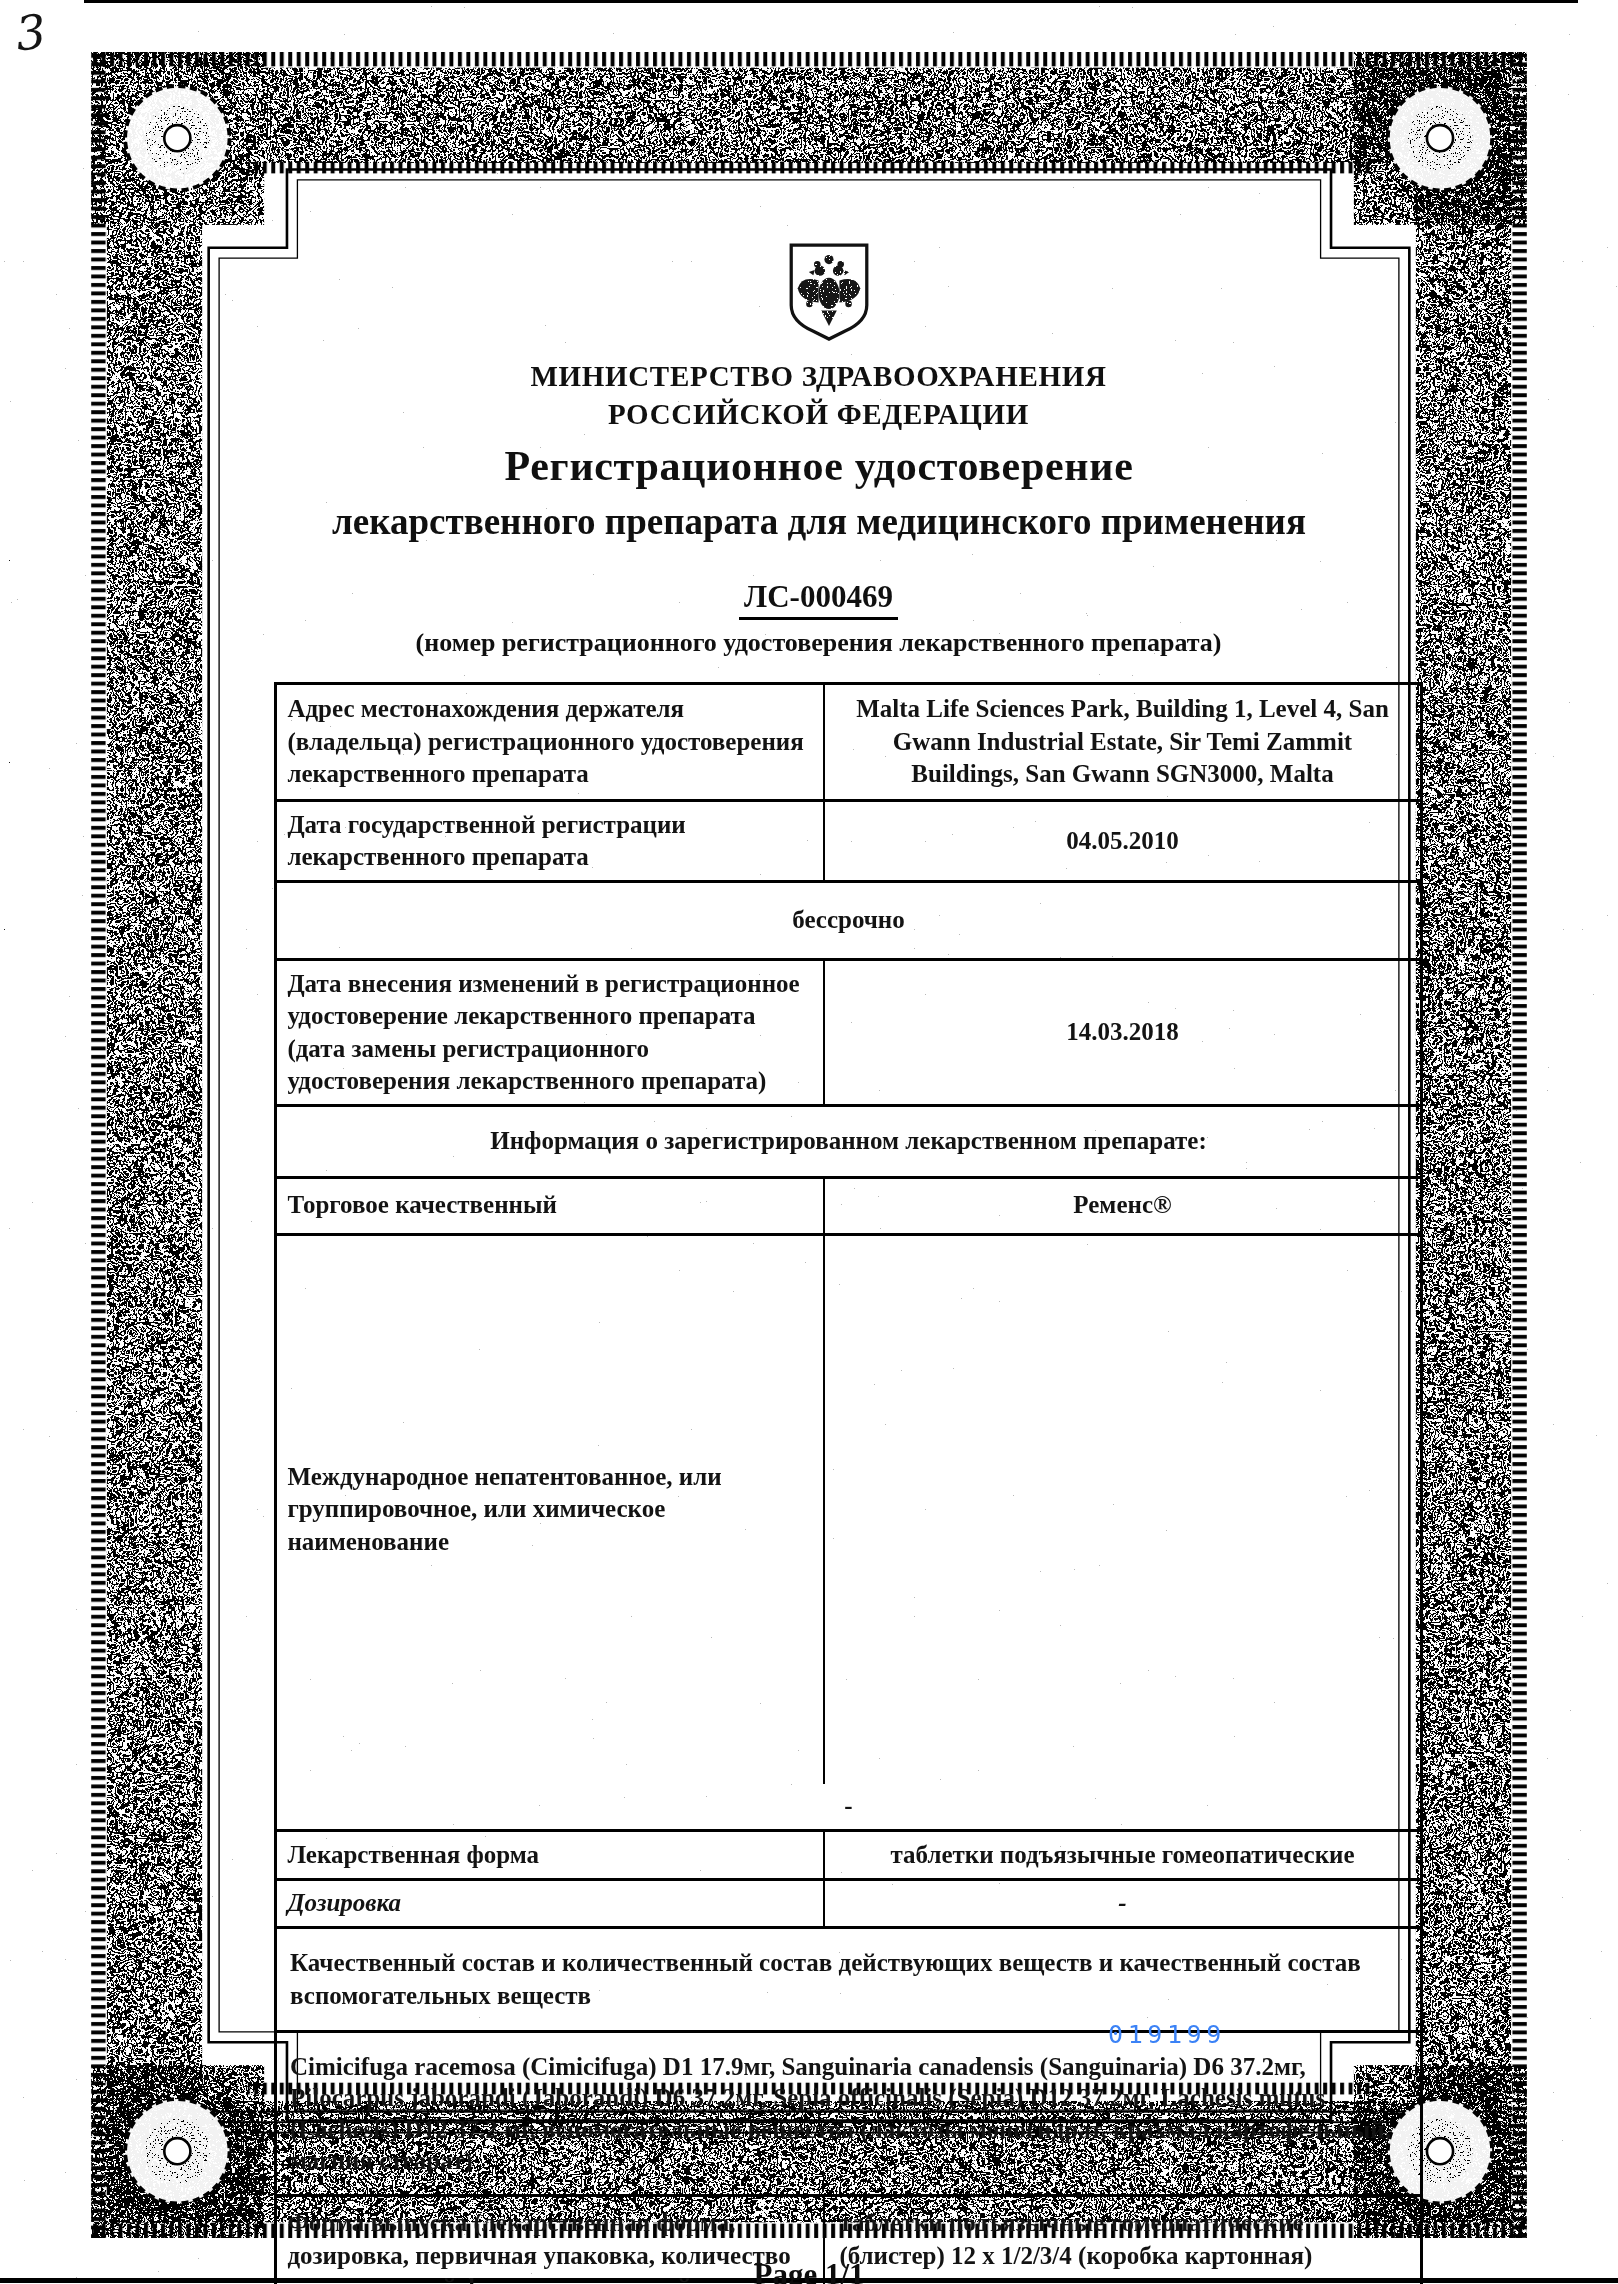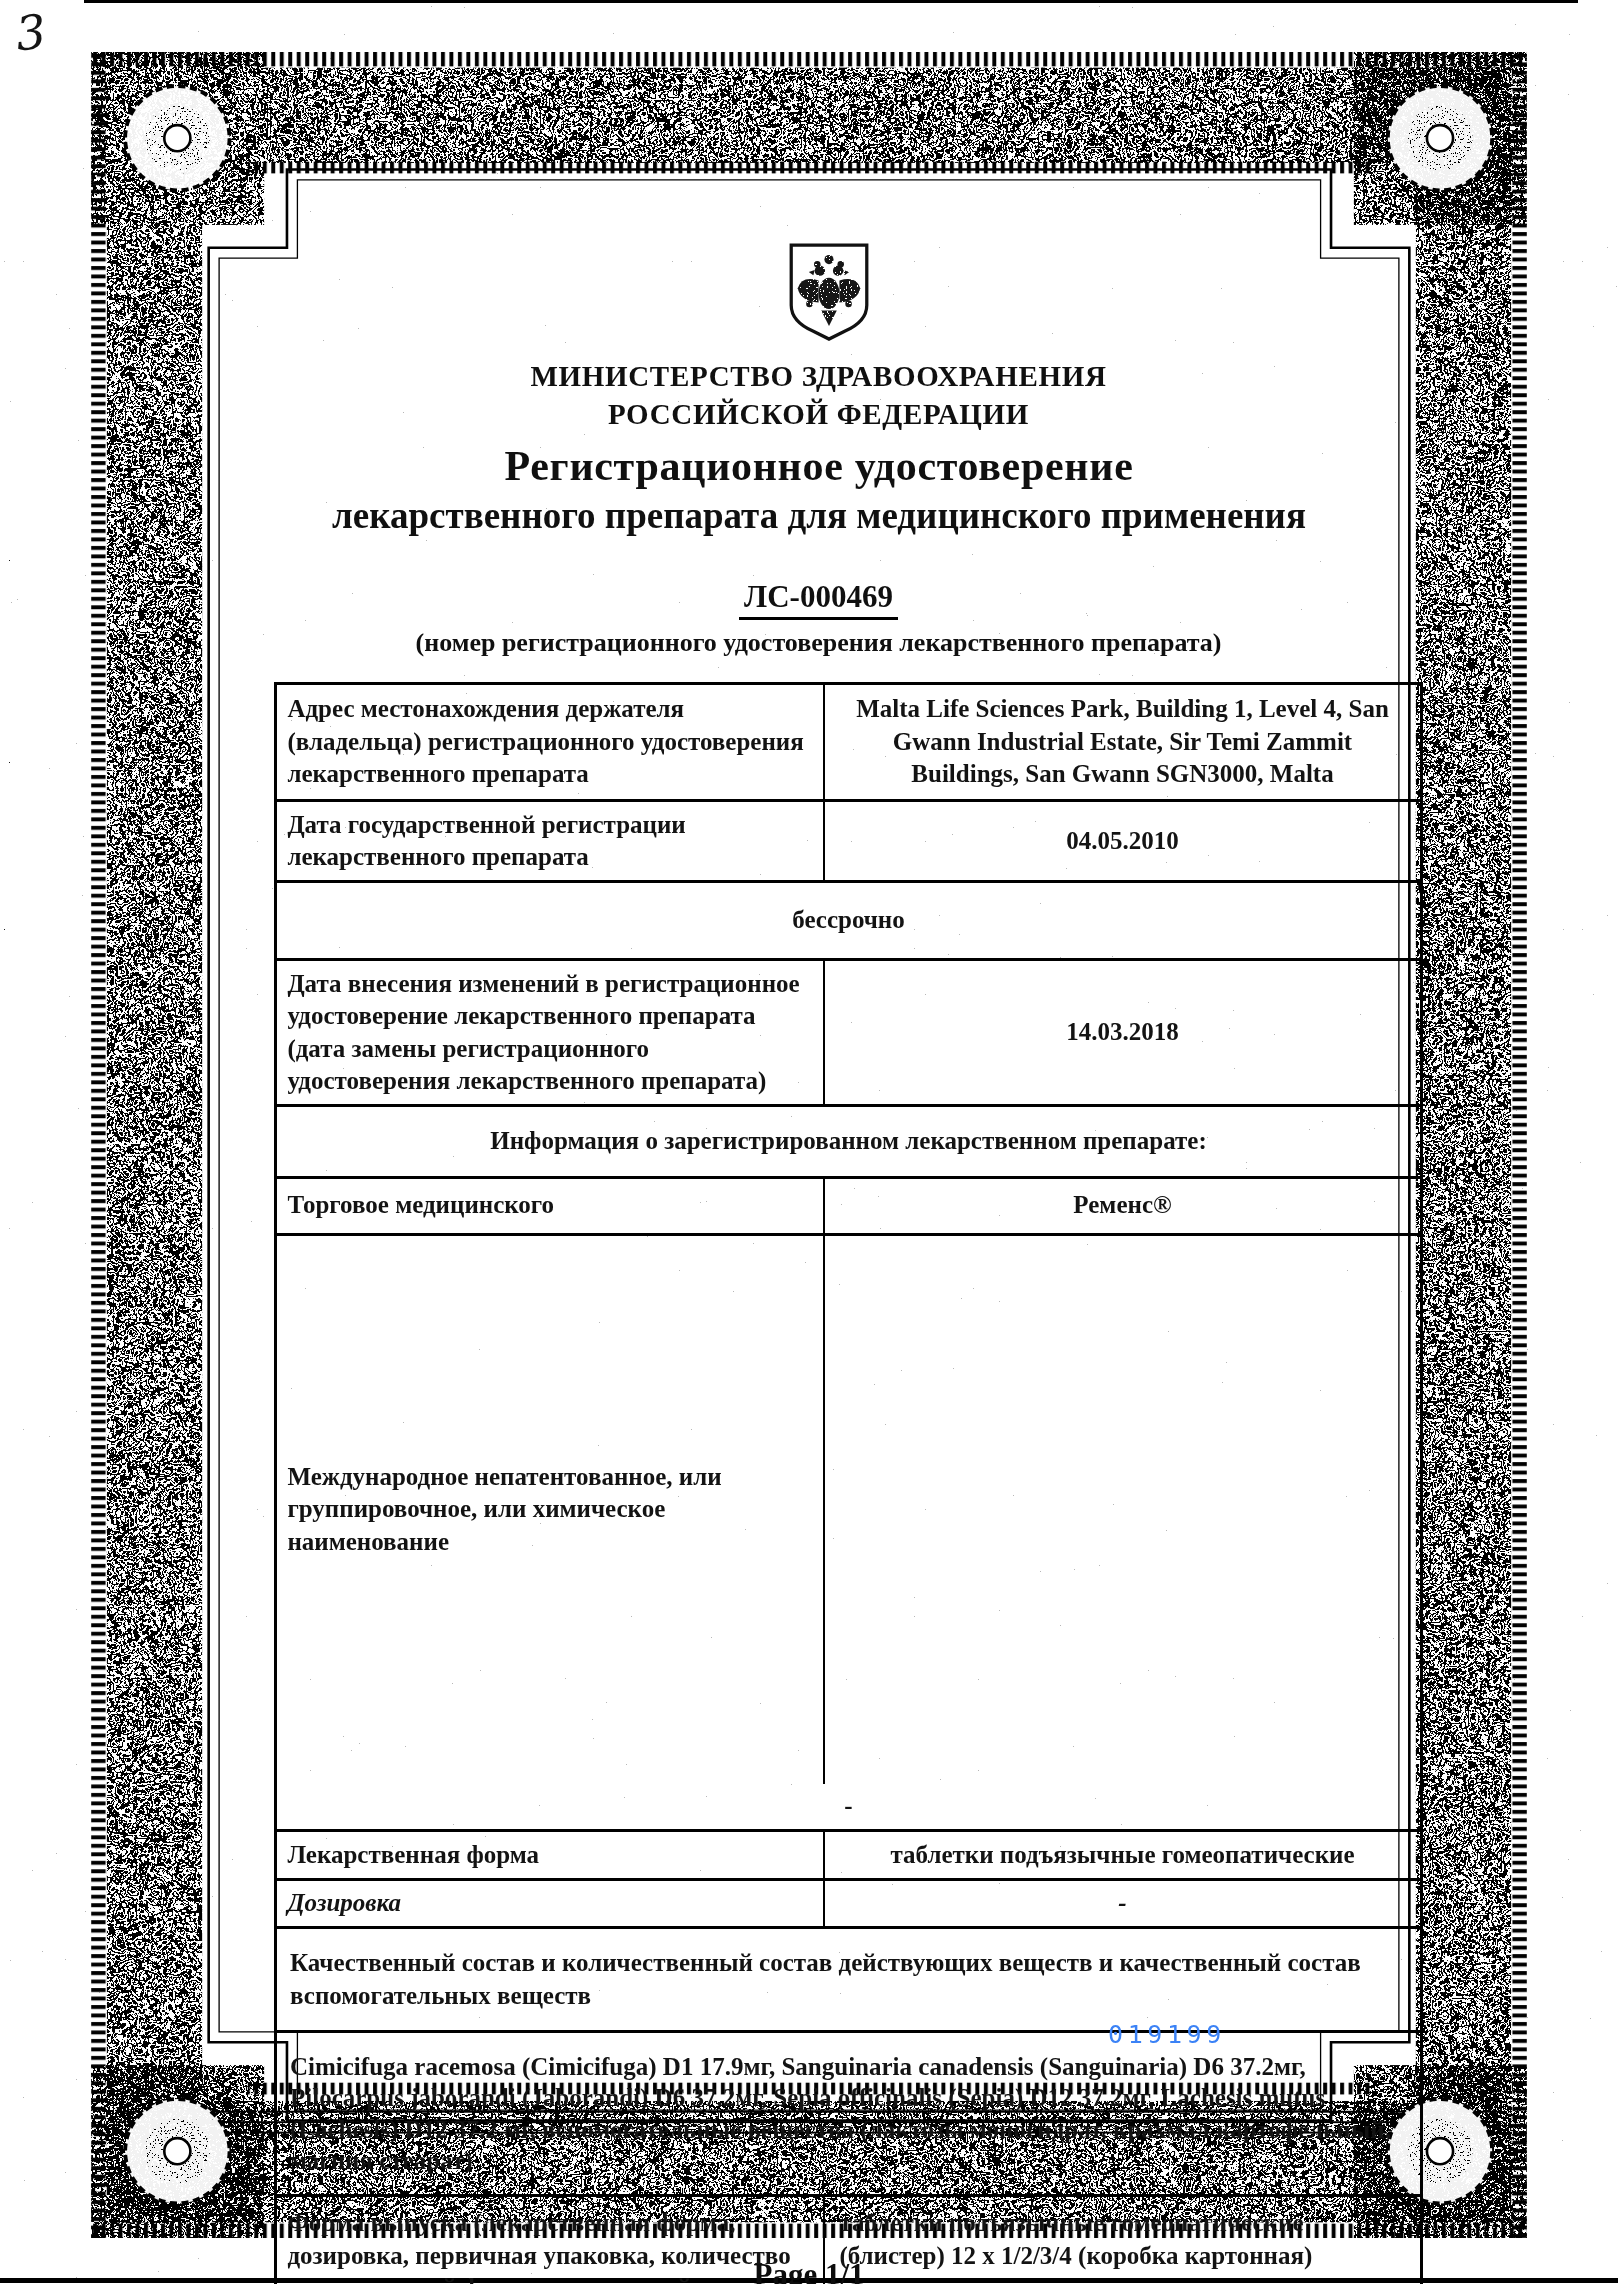--- a/index.html
+++ b/index.html
@@ -21,21 +21,21 @@
   .emblem-svg { position:absolute; left:786px; top:240px; }
   .noise-svg  { position:absolute; left:0; top:0; pointer-events:none; z-index:40; }
 
   .ministry {
     position:absolute; left:241px; top:358px; width:1155px; text-align:center;
     font-weight:bold; font-size:29px; line-height:1.3; letter-spacing:0.7px;
   }
   .doc-title {
     position:absolute; left:196px; top:442px; width:1246px; text-align:center; font-weight:bold;
   }
-  .doc-title .l1 { font-size:42px; letter-spacing:0.7px; margin-bottom:4px; }
+  .doc-title .l1 { font-size:42px; letter-spacing:0.7px; margin-bottom:10px; }
   .doc-title .l2 { font-size:37px; }
 
   .reg-num {
     position:absolute; left:241px; top:579px; width:1155px; text-align:center;
     font-size:31px; font-weight:bold;
   }
   .reg-num span { border-bottom:3.3px solid #000; padding:0 5.2px 2.6px; }
   .reg-cap {
     position:absolute; left:241px; top:628px; width:1155px; text-align:center;
     font-size:26px; font-weight:bold;
@@ -257,21 +257,21 @@
   <div class="trow r4">
     <div class="cell lab">Дата внесения изменений в регистрационное удостоверение лекарственного препарата (дата замены регистрационного удостоверения лекарственного препарата)</div>
     <div class="cell val">14.03.2018</div>
   </div>
 
   <div class="trow r5">
     <div class="cell full center-text">Информация о зарегистрированном лекарственном препарате:</div>
   </div>
 
   <div class="trow r6">
-    <div class="cell lab">Торговое медицинского</div>
+    <div class="cell lab">Торговое качественный</div>
     <div class="cell val">Ременс®</div>
   </div>
 
   <div class="trow r7">
     <div class="cell lab">Международное непатентованное, или группировочное, или химическое наименование</div>
     <div class="cell val">-</div>
   </div>
 
   <div class="trow r8">
     <div class="cell lab">Лекарственная форма</div>

